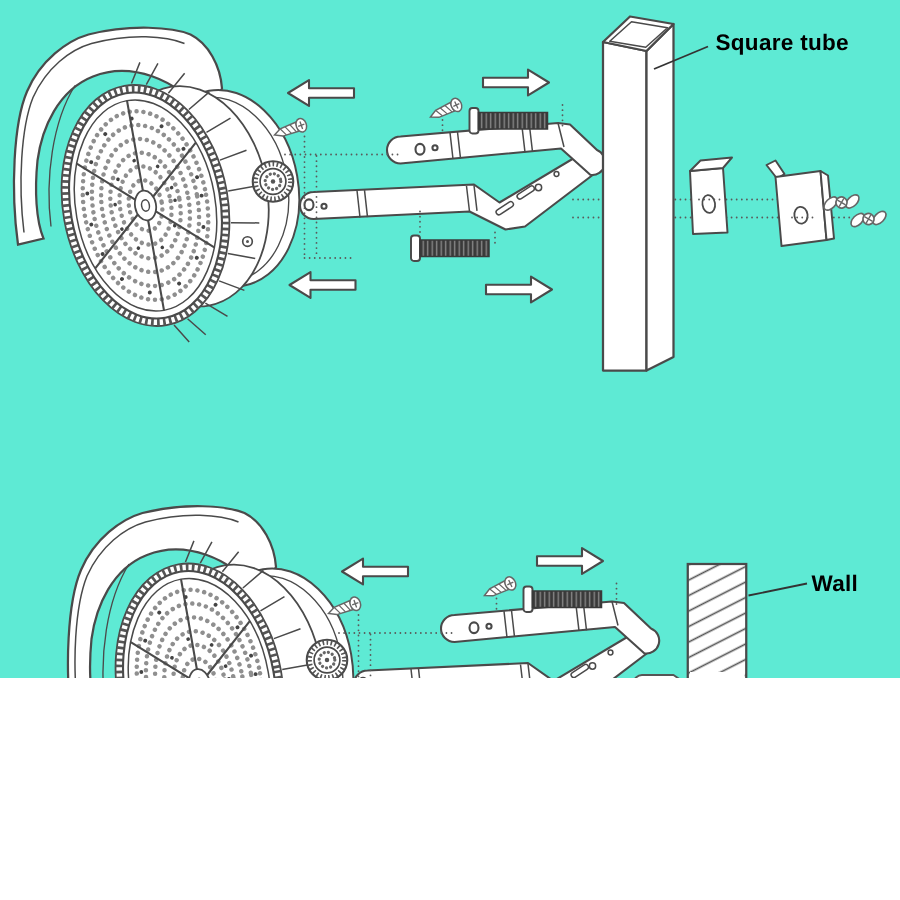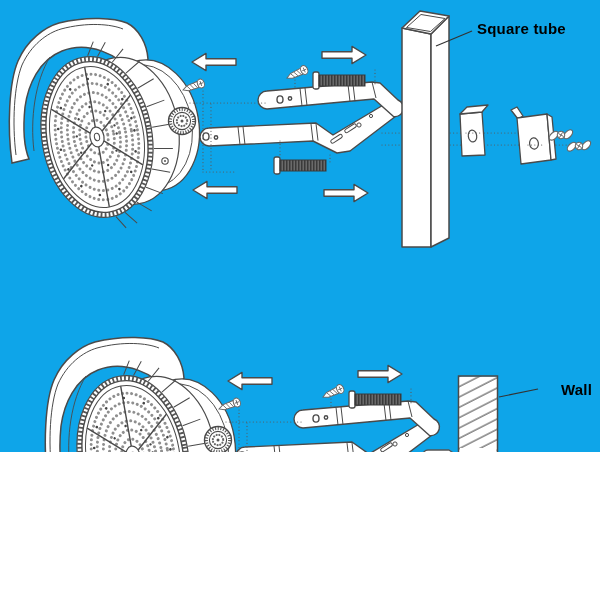--- a/index.html
+++ b/index.html
@@ -1,22 +1,22 @@
 <!DOCTYPE html>
 <html><head>
 <meta charset="utf-8">
 <style>
   html,body{margin:0;padding:0;background:#fff;}
-  #stage{position:relative;width:600px;height:452px;background:#0ea5e9;overflow:hidden;
+  #stage{position:relative;width:600px;height:452px;background:#5eead4;overflow:hidden;
          font-family:"Liberation Sans",sans-serif;text-align:center;}
   #diagram-svg{position:absolute;left:0;top:0;}
   .part-label{position:absolute;font-weight:700;font-size:15px;color:#000;
               white-space:nowrap;letter-spacing:0.2px;}
   #lbl-tube{left:477px;top:20px;}
-  #lbl-wall{left:541px;top:381px;margin-left:20px;}
+  #lbl-wall{left:541px;top:381px;}
 </style>
 </head>
 <body>
 
 <div id="stage">
 
 <svg id="diagram-svg" width="600" height="600" viewBox="0 0 600 600" xmlns="http://www.w3.org/2000/svg">
   <defs>
 
     <pattern id="thr" width="3" height="12" patternUnits="userSpaceOnUse">

